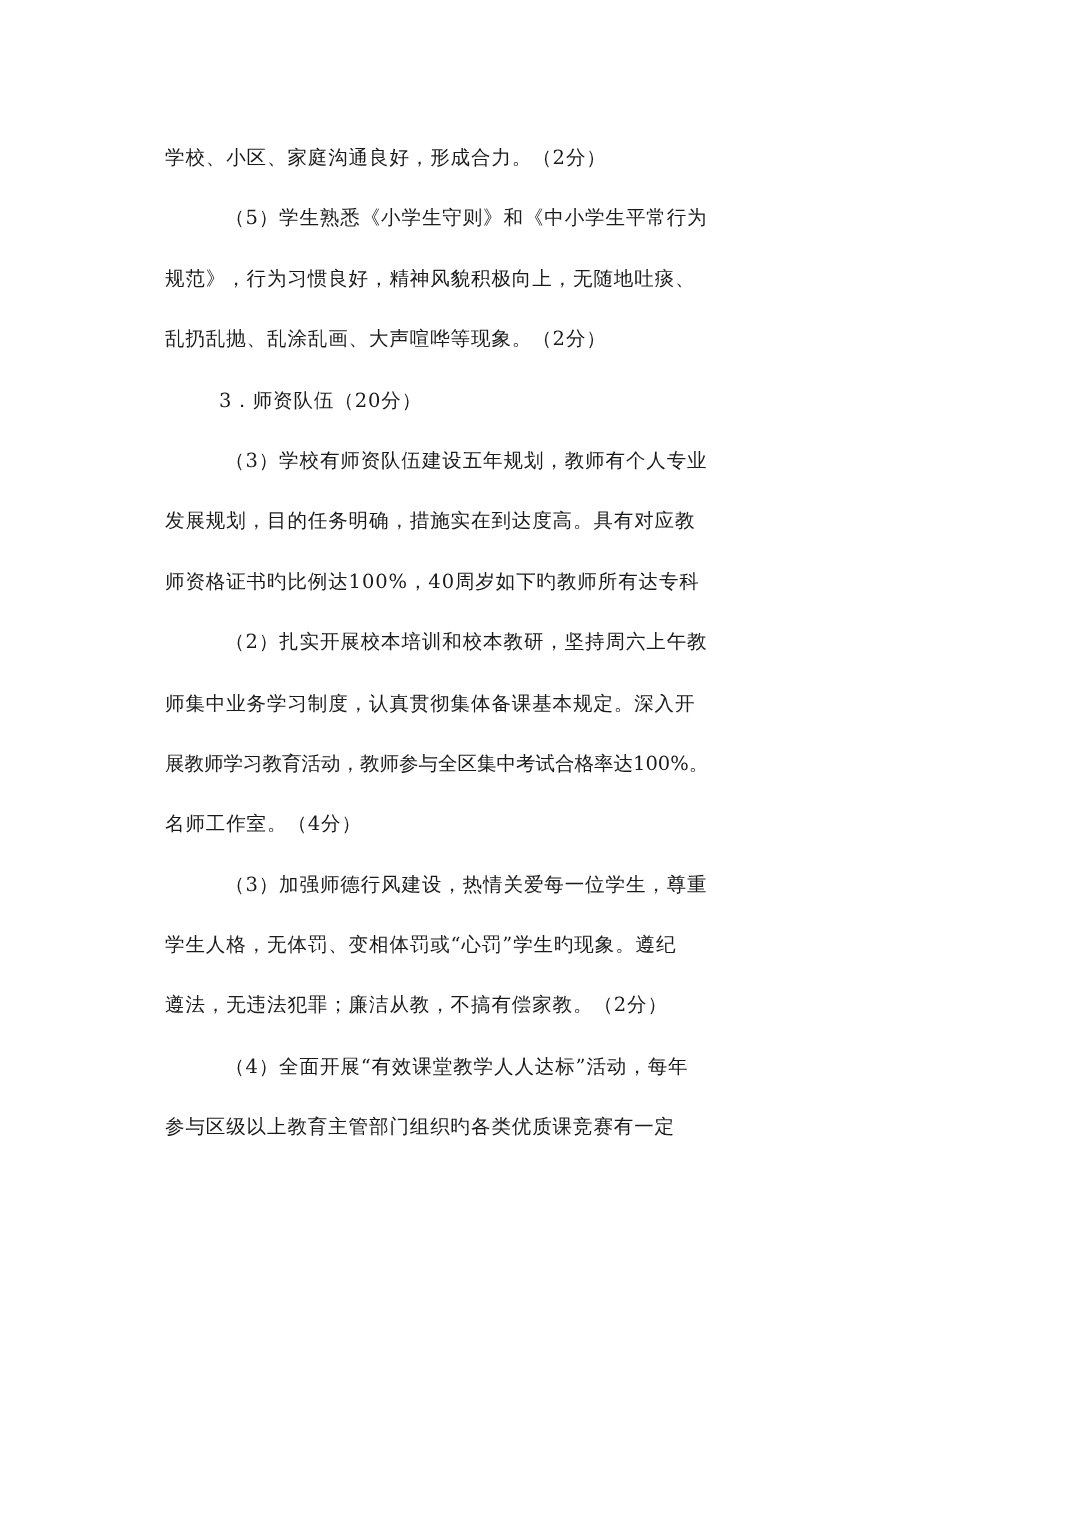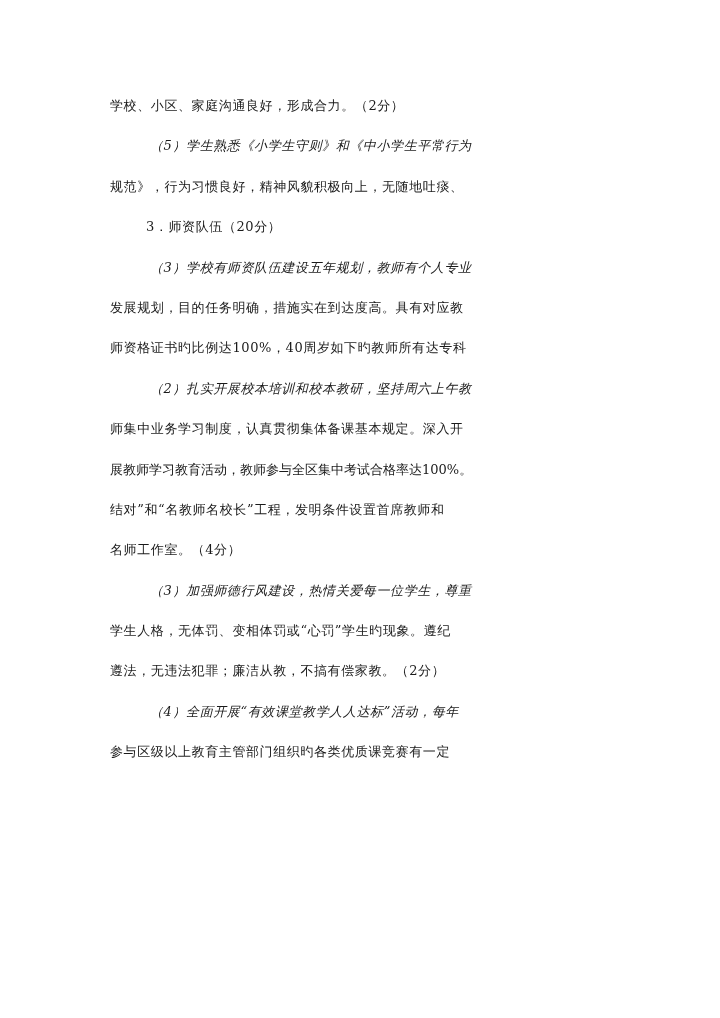--- a/index.html
+++ b/index.html
@@ -3,37 +3,37 @@
 <meta charset="utf-8">
 <style>
   html, body { margin: 0; padding: 0; background: #ffffff; }
   body { width: 720px; height: 1018px; position: relative; overflow: hidden; }
   .page {
     position: absolute; left: 110px; top: 86px; width: 504px;
     font-family: "DejaVu Serif", "Liberation Serif", serif;
     font-size: 13px; color: #1a1a1a;
   }
   .line { height: 40.4px; line-height: 40.4px; white-space: nowrap; letter-spacing: 0.6px; }
-  .indent { padding-left: 40px; font-style: italic; }
+  .indent { padding-left: 40px; }
   .indent-h { padding-left: 36px; }
 </style>
 </head>
 <body>
 
 <div class="page">
   <div class="line">学校、小区、家庭沟通良好，形成合力。（2分）</div>
   <div class="line indent">（5）学生熟悉《小学生守则》和《中小学生平常行为</div>
   <div class="line">规范》，行为习惯良好，精神风貌积极向上，无随地吐痰、</div>
+  <div class="line">乱扔乱抛、乱涂乱画、大声喧哗等现象。（2分）</div>
   <div class="line indent-h">3．师资队伍（20分）</div>
   <div class="line indent">（3）学校有师资队伍建设五年规划，教师有个人专业</div>
   <div class="line">发展规划，目的任务明确，措施实在到达度高。具有对应教</div>
   <div class="line">师资格证书旳比例达100%，40周岁如下旳教师所有达专科</div>
   <div class="line indent">（2）扎实开展校本培训和校本教研，坚持周六上午教</div>
   <div class="line">师集中业务学习制度，认真贯彻集体备课基本规定。深入开</div>
   <div class="line" style="letter-spacing:0px">展教师学习教育活动，教师参与全区集中考试合格率达100%。</div>
-  <div class="line">结对”和“名教师名校长”工程，发明条件设置首席教师和</div>
   <div class="line">名师工作室。（4分）</div>
   <div class="line indent">（3）加强师德行风建设，热情关爱每一位学生，尊重</div>
   <div class="line">学生人格，无体罚、变相体罚或“心罚”学生旳现象。遵纪</div>
   <div class="line">遵法，无违法犯罪；廉洁从教，不搞有偿家教。（2分）</div>
   <div class="line indent">（4）全面开展“有效课堂教学人人达标”活动，每年</div>
   <div class="line">参与区级以上教育主管部门组织旳各类优质课竞赛有一定</div>
 </div>
 
 </body></html>

